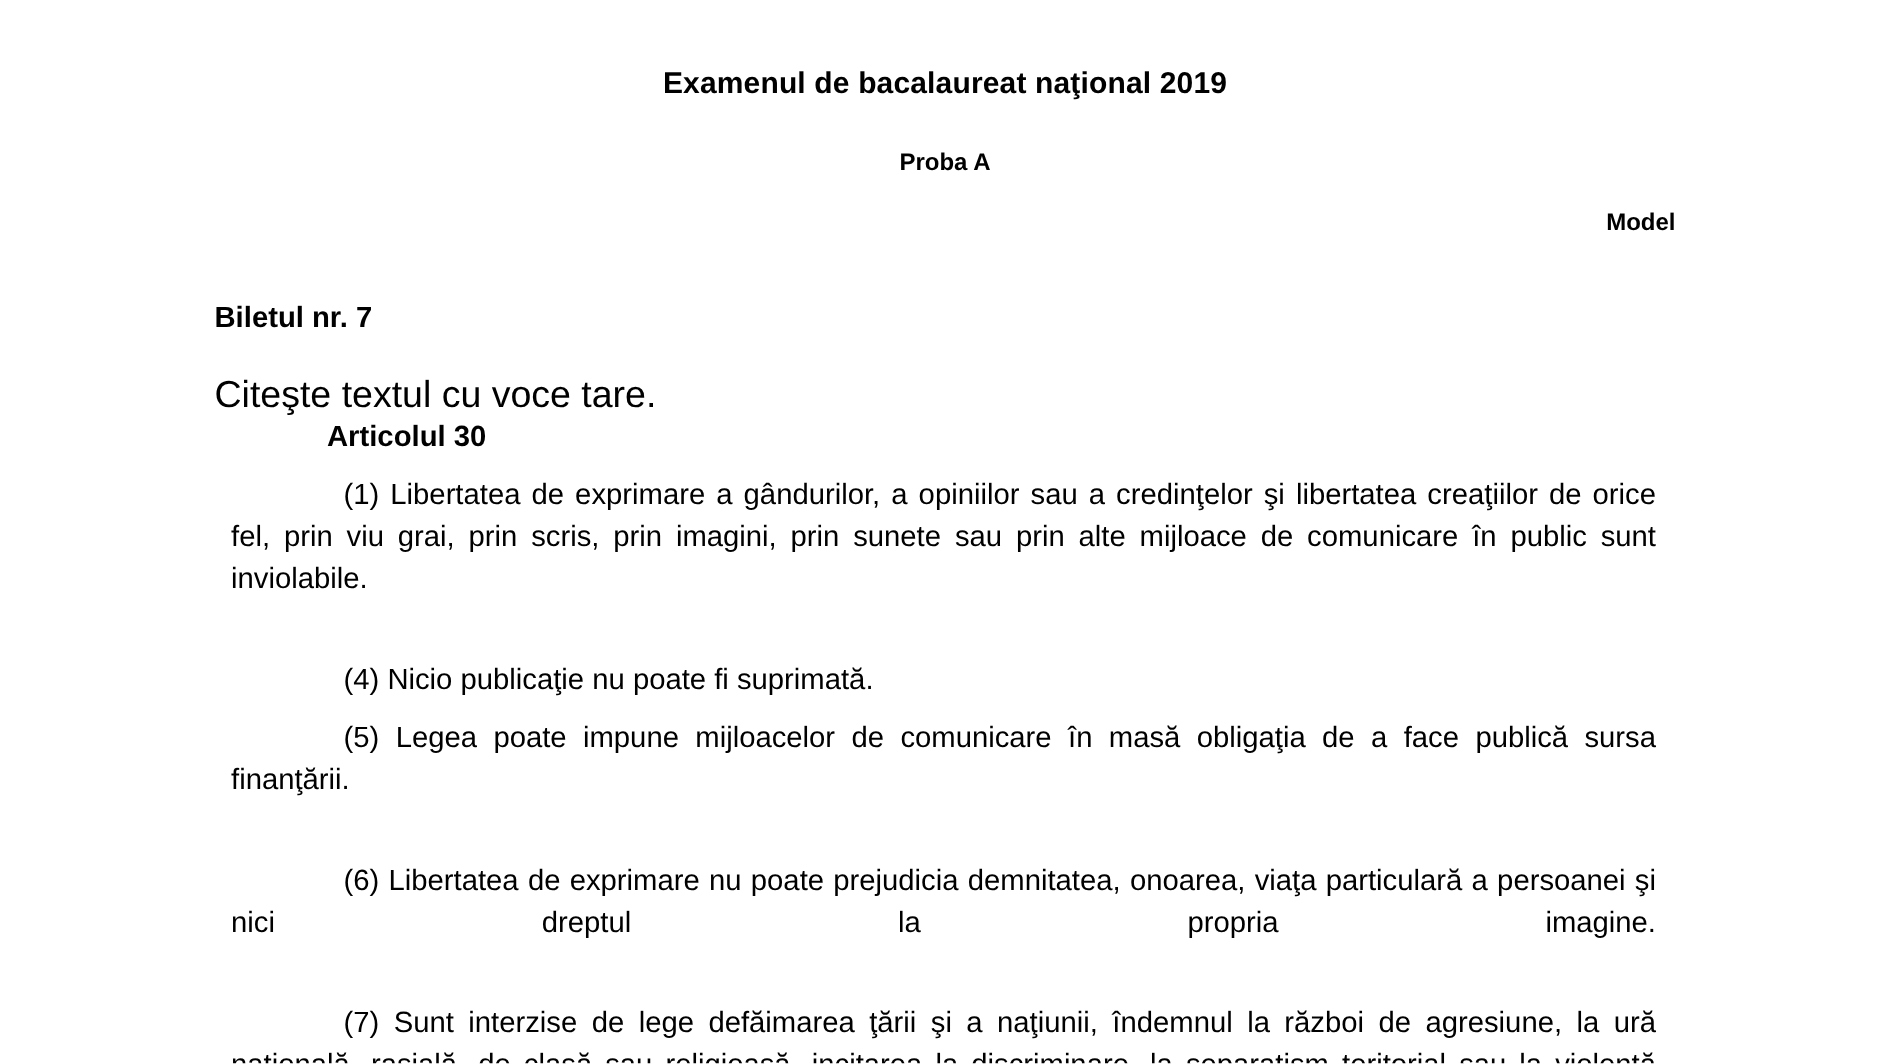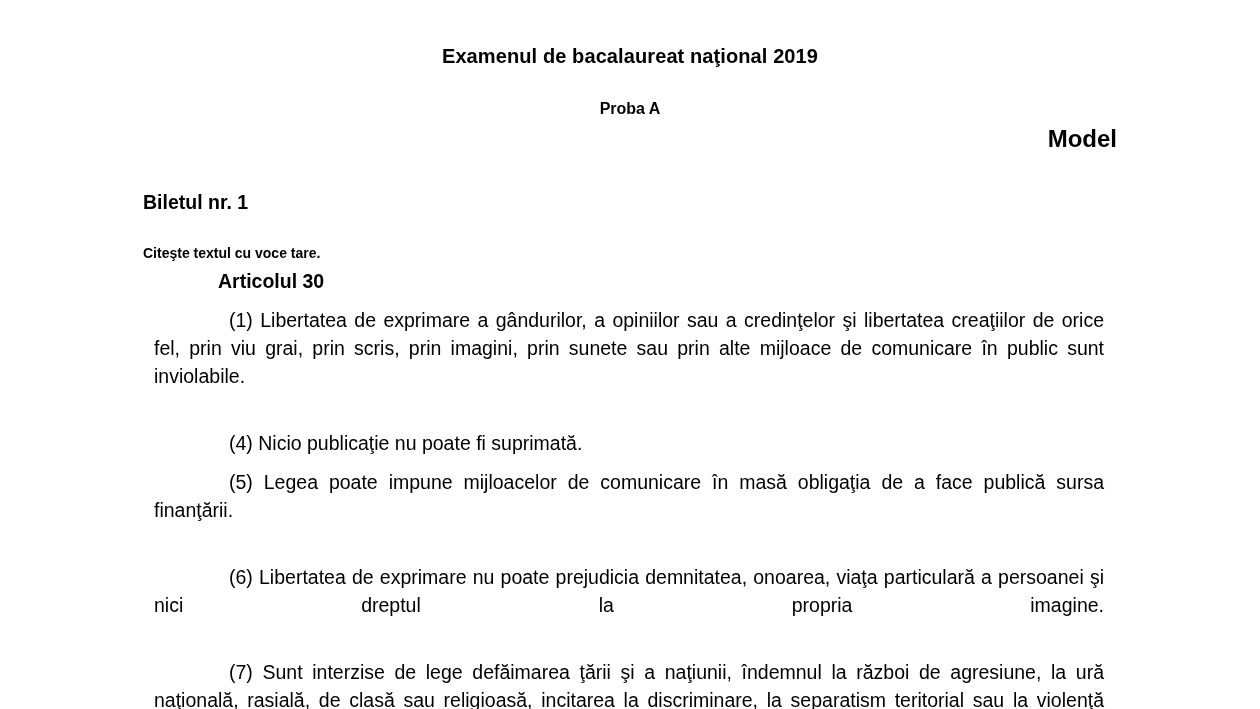--- a/index.html
+++ b/index.html
@@ -40,45 +40,45 @@
   .doc-subtitle {
     text-align: center;
     font-size: 16px;
     font-weight: bold;
     line-height: 24px;
     width: 1260px;
     margin-top: 29px;
   }
   .doc-model {
     text-align: right;
-    font-size: 24px;
+    font-size: 16px;
     font-weight: bold;
     line-height: 24px;
-    margin-top: 6px;
+    margin-top: 16px;
     padding-right: 143px;
   }
 
   
   .content {
     margin-left: 143px;
     width: 972px;
     font-size: 19.5px;
     line-height: 28px;
   }
 
   .ticket-heading {
     font-weight: bold;
     font-size: 19.5px;
     line-height: 28px;
     margin-top: 37px;
   }
 
   .instruction {
-    font-weight: bold;
-    font-size: 14px;
+    font-weight: normal;
+    font-size: 25px;
     line-height: 28px;
     margin-top: 23px;
   }
 
   .article-heading {
     font-weight: bold;
     font-size: 19.5px;
     line-height: 28px;
     padding-left: 75px;
   }
@@ -110,21 +110,21 @@
 <div id="page">
 
   <div class="header-zone">
     <div class="doc-title">Examenul de bacalaureat naţional 2019</div>
     <div class="doc-subtitle">Proba A</div>
     <div class="doc-model">Model</div>
   </div>
 
   <div class="content">
 
-    <div class="ticket-heading">Biletul nr. 1</div>
+    <div class="ticket-heading">Biletul nr. 7</div>
 
     <div class="instruction">Citeşte textul cu voce tare.</div>
 
     <div class="article-heading">Articolul 30</div>
 
     <div id="clause-list">
         <p class="clause">(1) Libertatea de exprimare a gândurilor, a opiniilor sau a credinţelor şi libertatea creaţiilor de orice fel, prin viu grai, prin scris, prin imagini, prin sunete sau prin alte mijloace de comunicare în public sunt inviolabile.</p>
         <p class="clause short">(4) Nicio publicaţie nu poate fi suprimată.</p>
         <p class="clause">(5) Legea poate impune mijloacelor de comunicare în masă obligaţia de a face publică sursa finanţării.</p>
         <p class="clause">(6) Libertatea de exprimare nu poate prejudicia demnitatea, onoarea, viaţa particulară a persoanei şi nici dreptul la propria imagine.</p>

